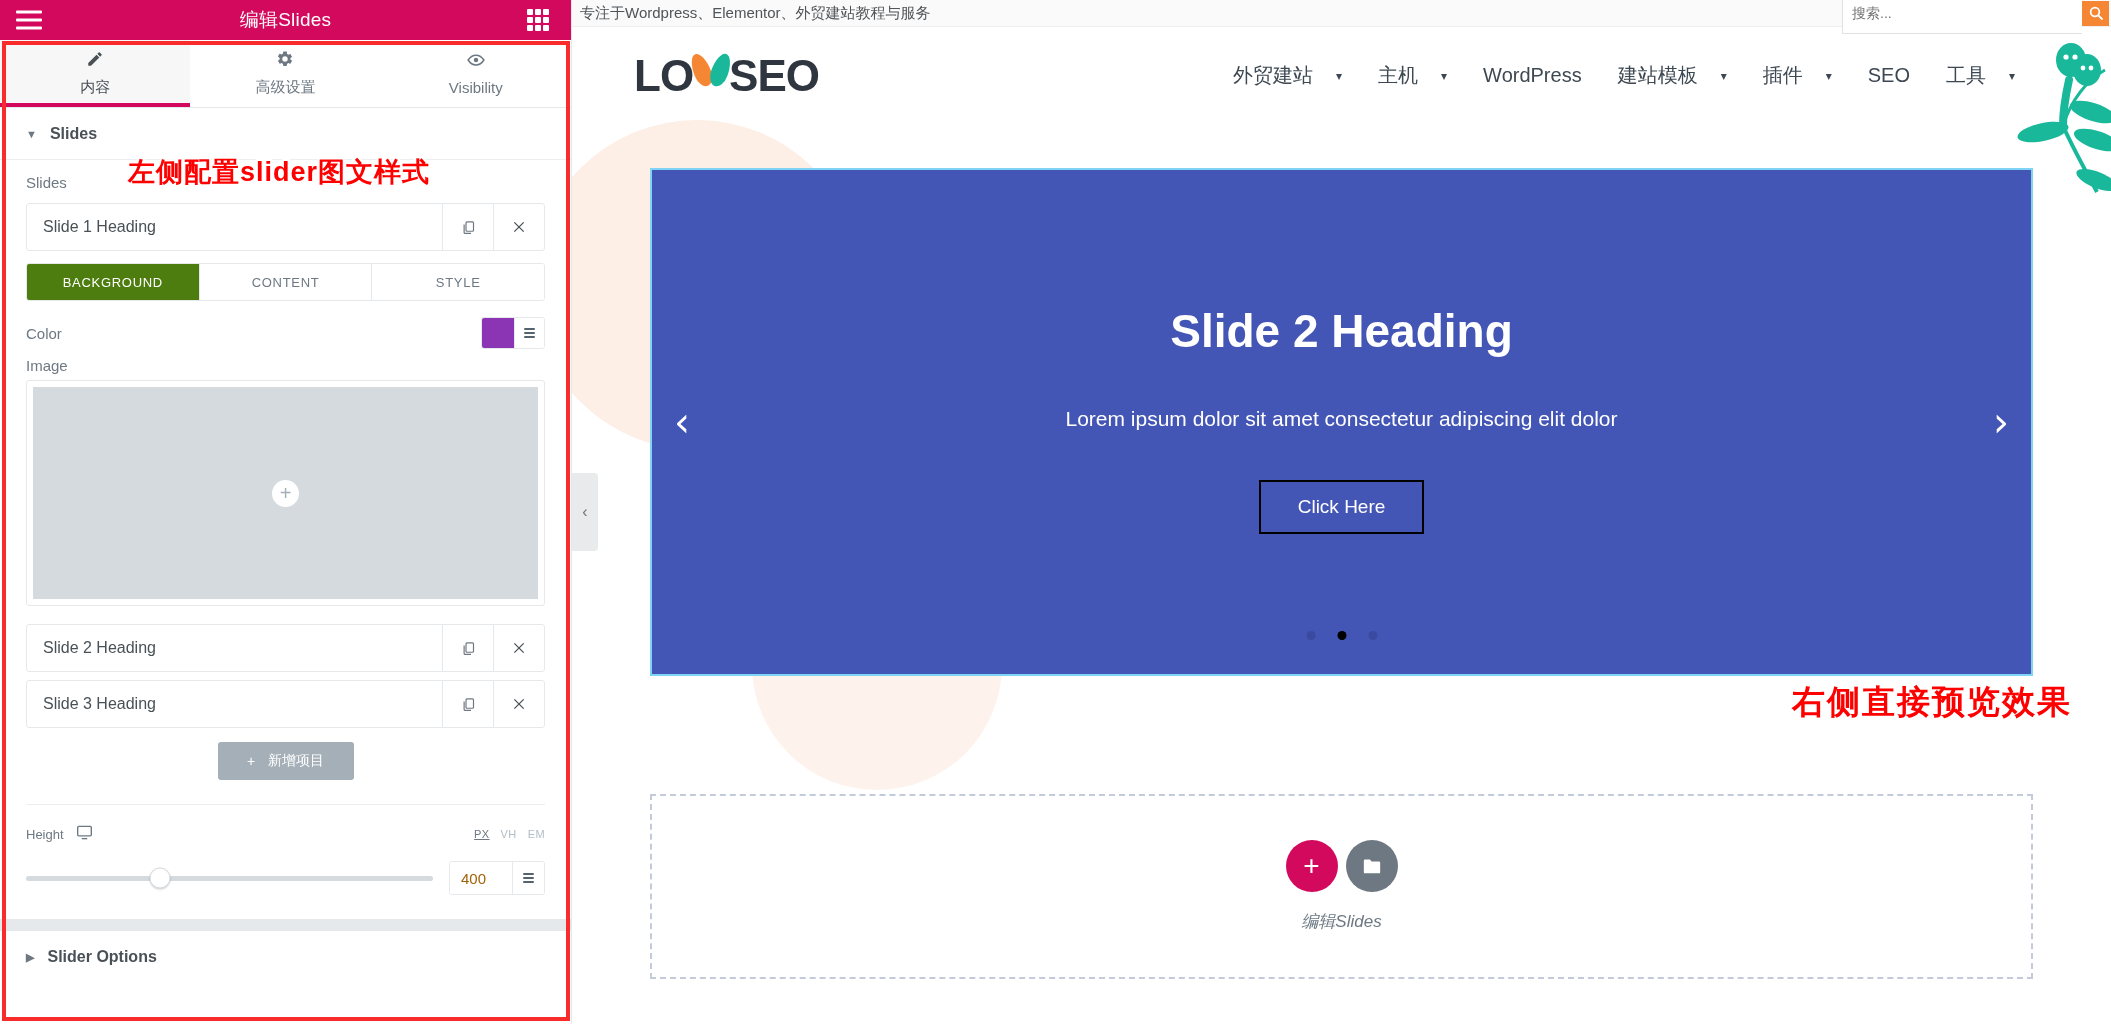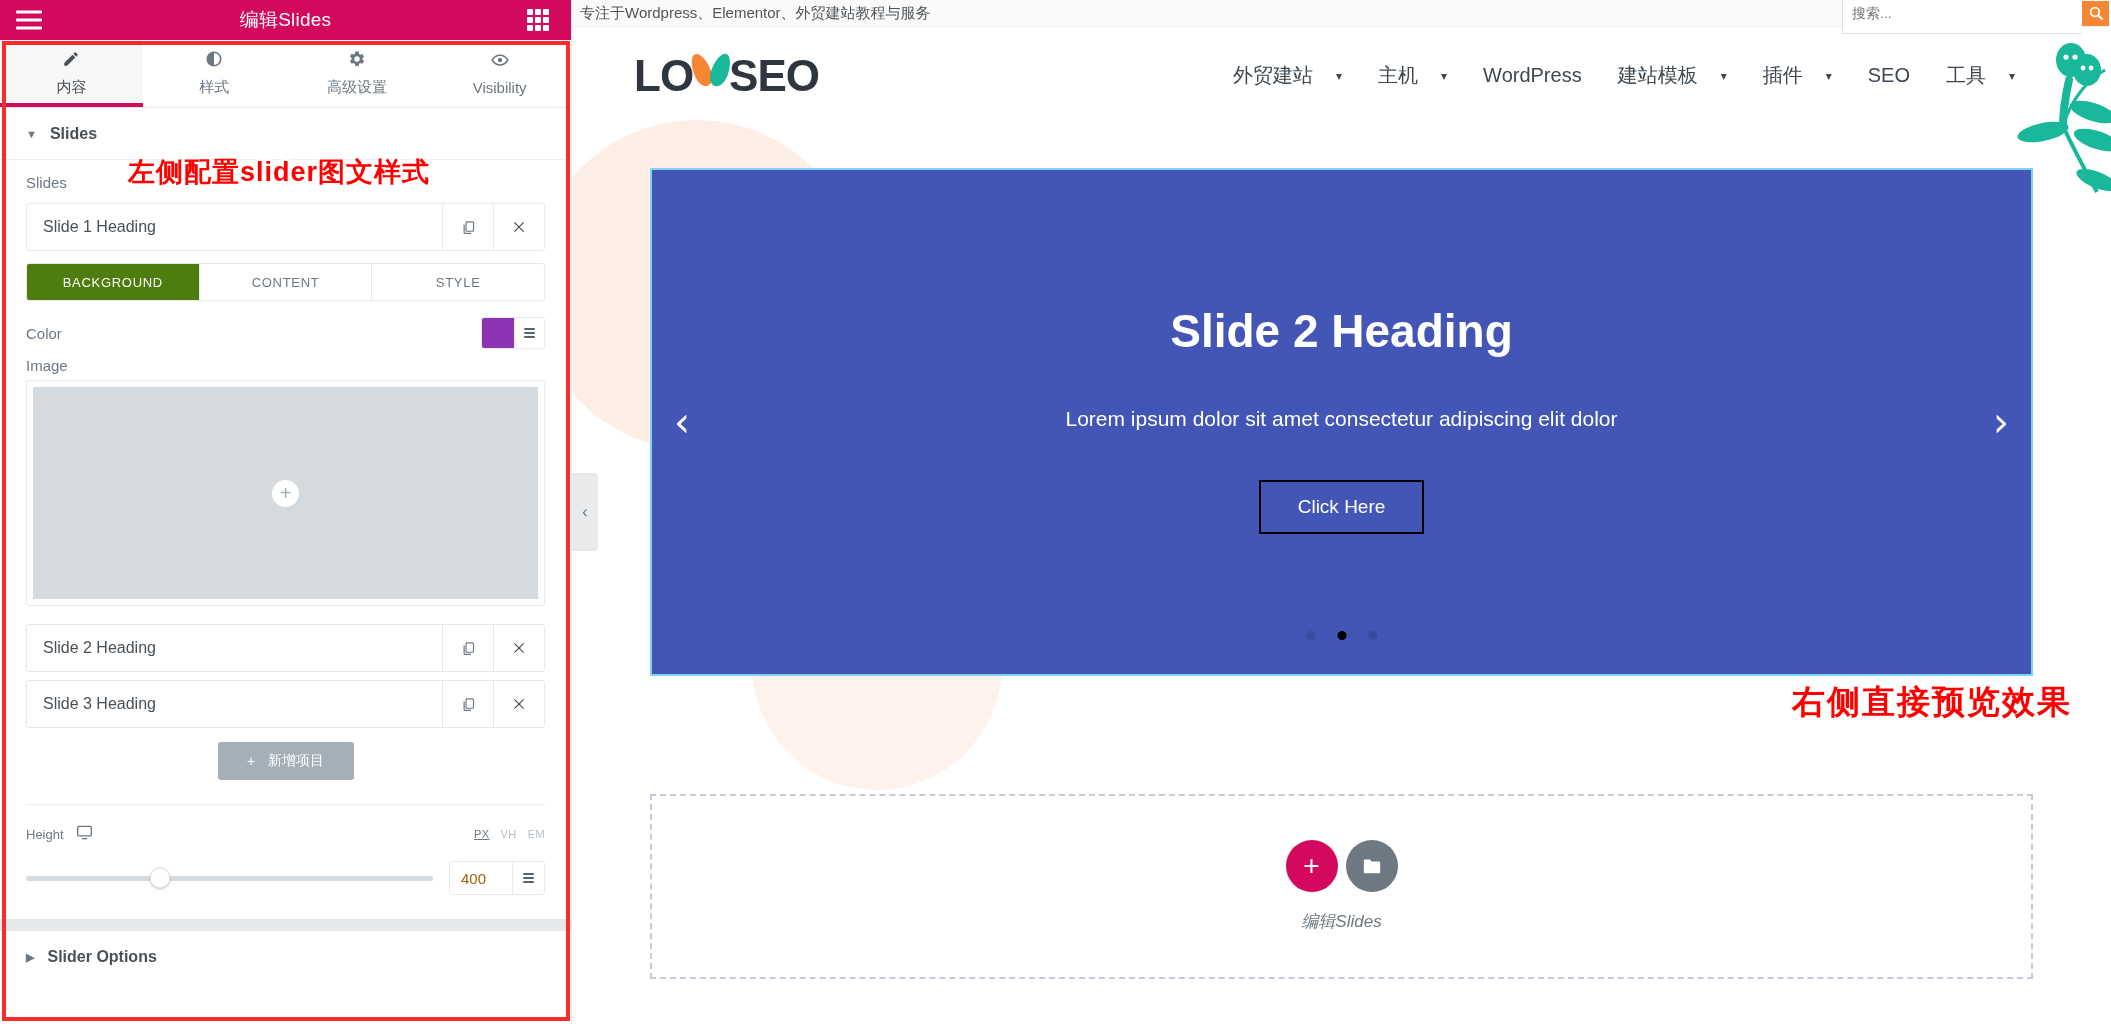--- a/index.html
+++ b/index.html
@@ -350,29 +350,20 @@
     </div>
 
     <div class="tabbar">
       <div class="tab active">
         <span class="ti">
           <svg width="18" height="18" viewBox="0 0 24 24">
               <path fill="#495157" d="M3 17.25V21h3.75L17.8 9.94l-3.75-3.75L3 17.25zM20.7 7.04a1 1 0 0 0 0-1.41l-2.34-2.34a1 1 0 0 0-1.41 0l-1.83 1.83 3.75 3.75 1.83-1.83z"></path>
             </svg>
         </span>
         <span>内容</span>
-      </div>
-      <div class="tab">
-        <span class="ti">
-          <svg width="18" height="18" viewBox="0 0 24 24">
-              <circle cx="12" cy="12" r="9" fill="none" stroke="#6d7882" stroke-width="2.2"></circle>
-              <path fill="#6d7882" d="M12 3a9 9 0 0 0 0 18V3z"></path>
-            </svg>
-        </span>
-        <span>样式</span>
       </div>
       <div class="tab">
         <span class="ti">
           <svg width="18" height="18" viewBox="0 0 24 24">
               <path fill="#6d7882" d="M19.14 12.94a7.1 7.1 0 0 0 .06-.94 7.1 7.1 0 0 0-.06-.94l2.03-1.58a.48.48 0 0 0 .12-.61l-1.92-3.32a.48.48 0 0 0-.58-.22l-2.39.96a7.02 7.02 0 0 0-1.63-.94l-.36-2.54A.47.47 0 0 0 13.94 2h-3.84a.47.47 0 0 0-.47.4L9.27 4.94c-.59.24-1.13.56-1.63.94l-2.39-.96a.47.47 0 0 0-.58.22L2.75 8.46a.47.47 0 0 0 .12.61l2.03 1.58c-.04.31-.06.63-.06.94 0 .32.02.63.06.94l-2.03 1.58a.48.48 0 0 0-.12.61l1.92 3.32c.12.22.38.3.58.22l2.39-.96c.5.38 1.04.7 1.63.94l.36 2.54c.04.23.24.4.47.4h3.84c.23 0 .43-.17.47-.4l.36-2.54c.59-.24 1.13-.56 1.63-.94l2.39.96c.22.08.46 0 .58-.22l1.92-3.32a.48.48 0 0 0-.12-.61l-2.03-1.58zM12 15.6A3.6 3.6 0 1 1 12 8.4a3.6 3.6 0 0 1 0 7.2z"></path>
             </svg>
         </span>
         <span>高级设置</span>
       </div>
       <div class="tab">

